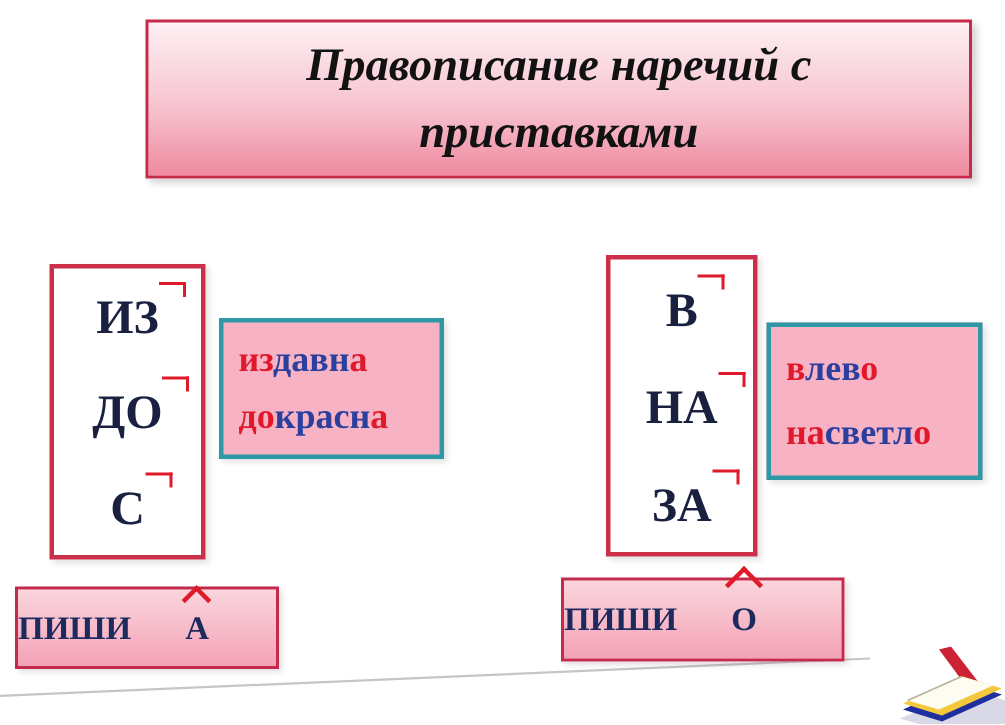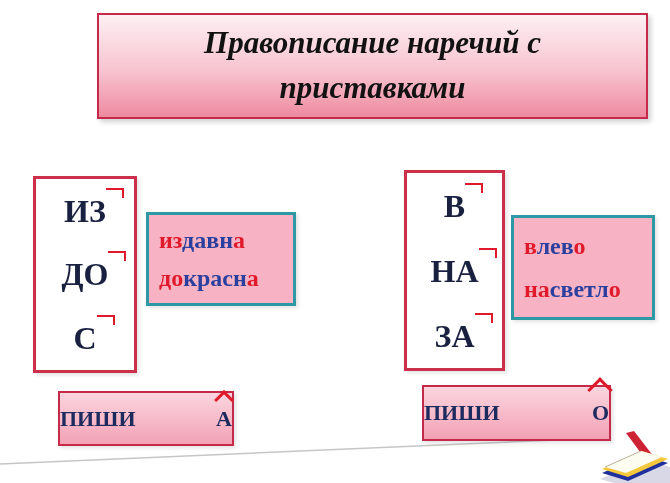--- a/index.html
+++ b/index.html
@@ -81,27 +81,26 @@
   .word-row { font-size: 24px; font-weight: bold; line-height: 1; white-space: nowrap; }
   .red  { color: #e11a2b; }
   .blue { color: #2a3f9e; }
 
   
   .rule-box {
     position: absolute;
     background: linear-gradient(180deg, #fbd5de 0%, #f3a2b6 100%);
     border: 2px solid #c62a4a;
     box-sizing: border-box;
-    display: flex; align-items: center; justify-content: space-between;
-    gap: 48px;
+    display: flex; align-items: center; justify-content: flex-start;
+    gap: 36px;
     font-size: 22px;
     font-weight: bold;
     color: #1d2a5e;
     box-shadow: 2px 2px 4px rgba(0,0,0,0.12);
-    margin-left: 48px;
   }
   .rule-box.left  { left: 10px;  top: 391px; width: 176px; height: 55px; }
   .rule-box.right { left: 374px; top: 385px; width: 189px; height: 56px; }
   .rule-letter { position: relative; display: inline-block; }
   .caret {
     position: absolute;
     left: 50%; top: -13px;
     width: 11px; height: 11px;
     border-top: 3px solid #e11a2b;
     border-left: 3px solid #e11a2b;

